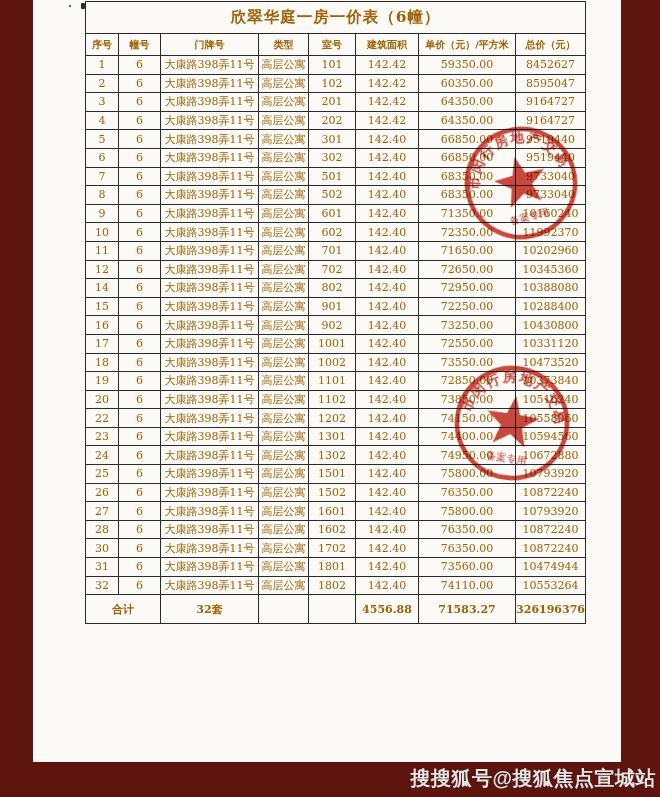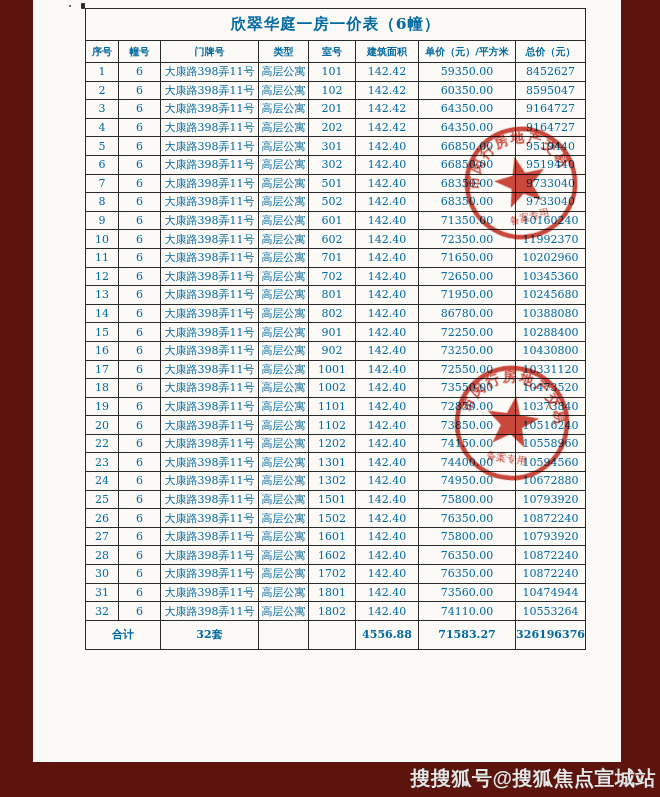--- a/index.html
+++ b/index.html
@@ -12,25 +12,25 @@
   }
   .page{
     position:absolute;left:33px;top:0;
     width:588px;height:762px;
     background:#fbfaf6;
   }
   .ink-speck{position:absolute;left:36px;top:2px;width:22px;height:8px;}
   .ink-speck:before{content:"";position:absolute;left:0;top:3px;width:2px;height:2px;background:#333;border-radius:50%;}
   .ink-speck:after{content:"";position:absolute;left:12px;top:1px;width:4px;height:6px;background:#2c2c2c;border-radius:1px;}
   .doc-table{
-    position:absolute;left:52px;top:8px;
+    position:absolute;left:52px;top:1px;
     width:500px;
     border-collapse:collapse;
     table-layout:fixed;
-    color:#0369a1;
+    color:#a16207;
   }
   .doc-table td,.doc-table th{
     border:1px solid #2b2b2b;
     text-align:center;vertical-align:middle;
     padding:0;overflow:hidden;white-space:nowrap;
   }
   .title-cell{
     height:31px;
     font-size:15.5px;font-weight:bold;letter-spacing:1px;
   }
@@ -207,37 +207,27 @@
           <td>12</td>
           <td>6</td>
           <td>大康路398弄11号</td>
           <td>高层公寓</td>
           <td>702</td>
           <td>142.40</td>
           <td>72650.00</td>
           <td>10345360</td>
         </tr>
         <tr class="body-row">
-          <td>13</td>
-          <td>6</td>
-          <td>大康路398弄11号</td>
-          <td>高层公寓</td>
-          <td>801</td>
-          <td>142.40</td>
-          <td>71950.00</td>
-          <td>10245680</td>
-        </tr>
-        <tr class="body-row">
           <td>14</td>
           <td>6</td>
           <td>大康路398弄11号</td>
           <td>高层公寓</td>
           <td>802</td>
           <td>142.40</td>
-          <td>86780.00</td>
+          <td>72950.00</td>
           <td>10388080</td>
         </tr>
         <tr class="body-row">
           <td>15</td>
           <td>6</td>
           <td>大康路398弄11号</td>
           <td>高层公寓</td>
           <td>901</td>
           <td>142.40</td>
           <td>72250.00</td>

